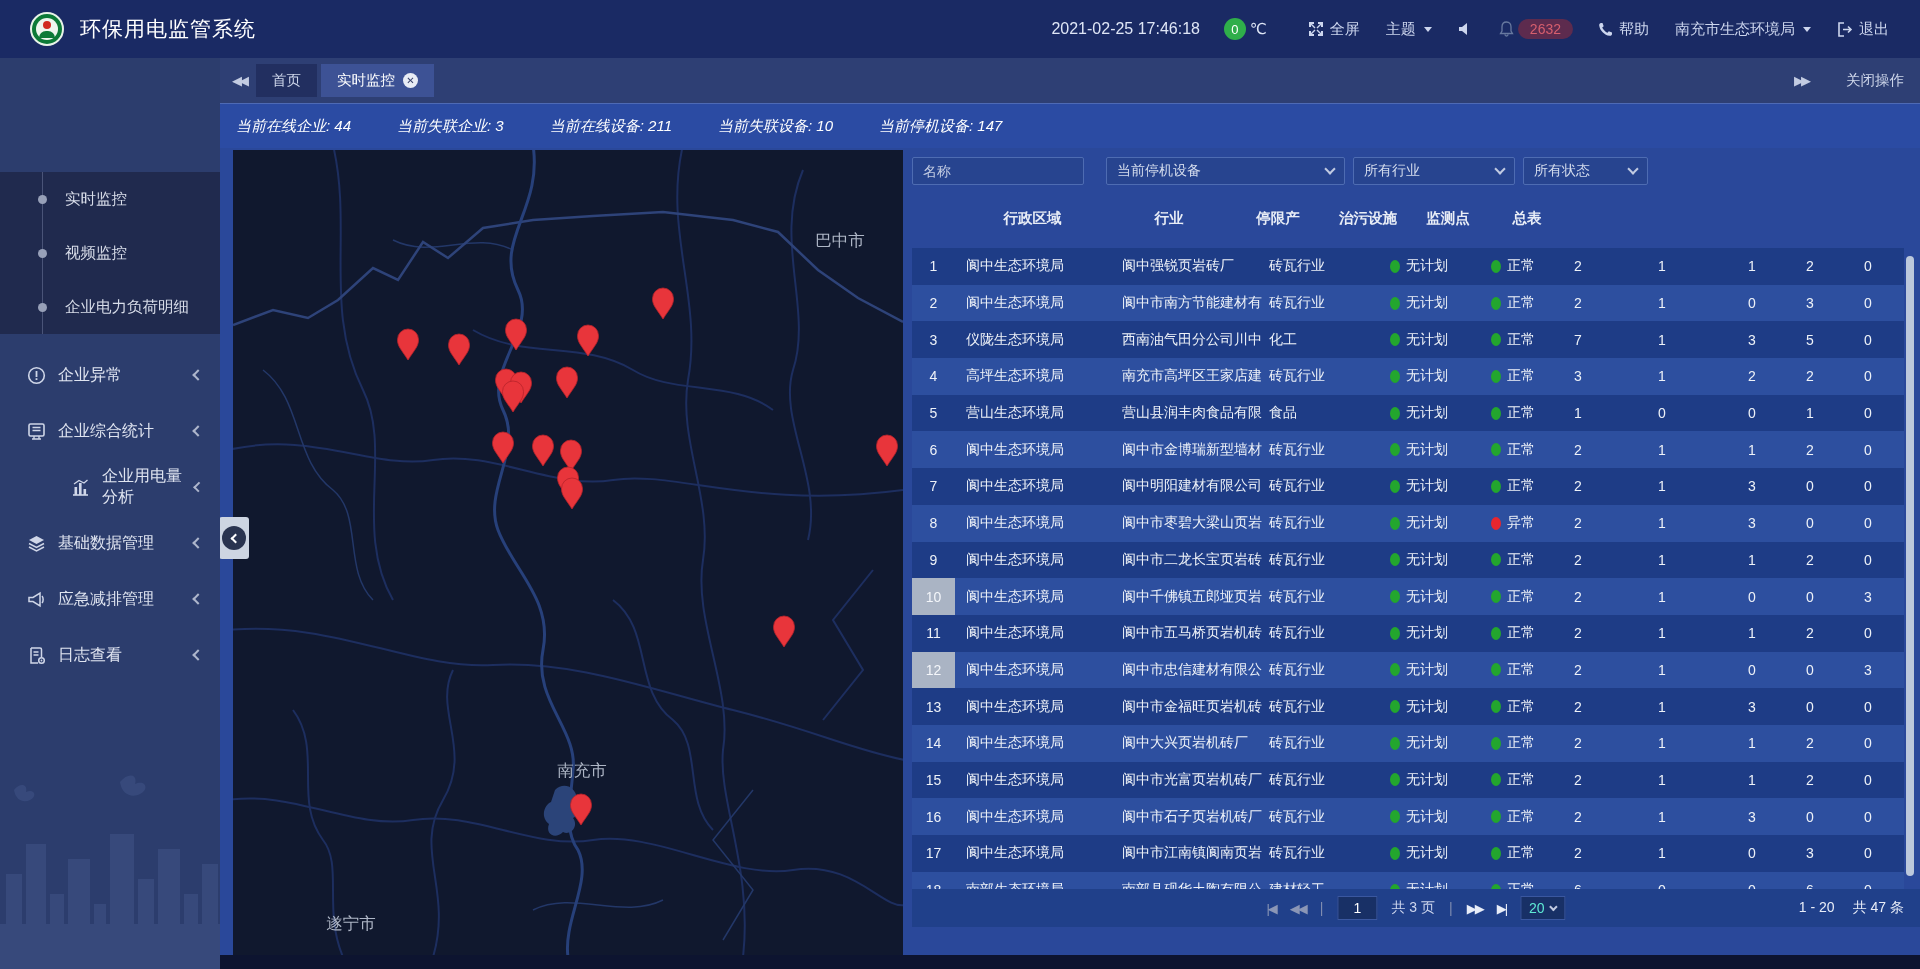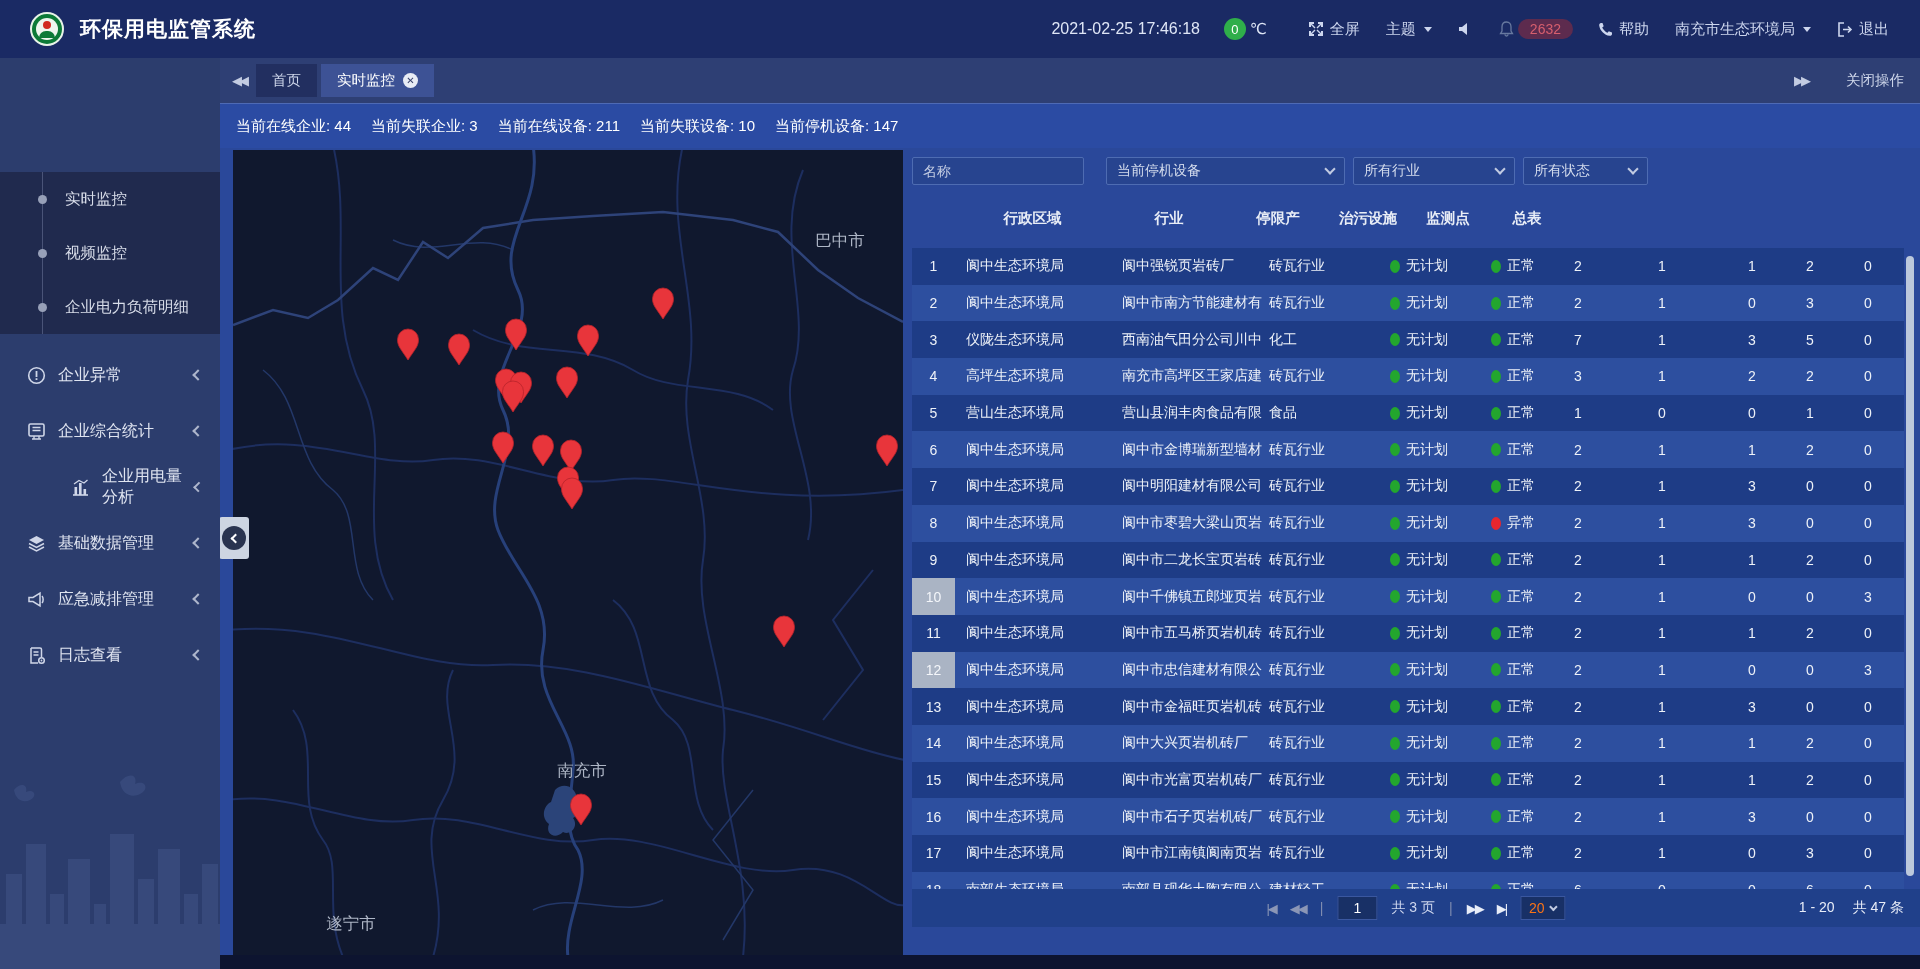--- a/index.html
+++ b/index.html
@@ -6,21 +6,21 @@
   html,body { width:1920px; height:969px; overflow:hidden; }
   body { font-family:"Liberation Sans","DejaVu Sans",sans-serif; background:#0e1736; position:relative; }
   .page { position:absolute; inset:0; }
 
   
   .app-header { position:absolute; left:0; top:0; width:1920px; height:58px; background:#1a2a64; display:flex; align-items:center; z-index:30; }
   .logo { width:34px; height:34px; border-radius:50%; background:#0c7a37; margin-left:30px; position:relative; flex:none; border:2px solid #e8f3e8; }
   .logo .inner { position:absolute; left:4px; top:4px; right:4px; bottom:4px; border-radius:50%; background:#eef6ee; }
   .logo .sun { position:absolute; left:11px; top:7px; width:8px; height:8px; border-radius:50%; background:#d12a1f; }
   .logo .hill { position:absolute; left:7px; bottom:6px; width:16px; height:7px; border-radius:8px 8px 0 0; background:#0c7a37; }
-  .app-title { color:#ffffff; font-size:21px; font-weight:bold; margin-left:16px; letter-spacing:1px; }
+  .app-title { color:#ffffff; font-size:21px; font-weight:normal; margin-left:16px; letter-spacing:1px; }
   .header-right { margin-left:auto; display:flex; align-items:center; color:#cdd6ee; font-size:15px; margin-right:18px; }
   .h-time { font-size:16px; color:#dfe6f6; }
   .temp-badge { width:22px; height:22px; border-radius:50%; background:#2fae4a; color:#fff; font-size:13px; display:flex; align-items:center; justify-content:center; margin:0 4px 0 24px; }
   .temp-unit { font-size:15px; color:#dfe6f6; margin-right:28px; }
   .hbtn { display:flex; align-items:center; gap:6px; margin:0 13px; cursor:pointer; white-space:nowrap; }
   .caret-down { width:0; height:0; border-left:4px solid transparent; border-right:4px solid transparent; border-top:5px solid #cdd6ee; display:inline-block; margin-left:2px; }
   .bell-wrap { display:flex; align-items:center; margin:0 12px; }
   .badge-pill { background:#5d2b4e; color:#d75f6e; border-radius:10px; padding:2px 12px; font-size:14px; margin-left:4px; }
   svg.hicon { display:block; }
 
@@ -41,21 +41,21 @@
   
   .tabbar { position:absolute; left:220px; top:58px; width:1700px; height:45px; background:#2e3f74; display:flex; align-items:center; z-index:10; }
   .tab-nav { color:#c3cce2; font-size:13px; letter-spacing:-3px; padding:0 10px 0 12px; cursor:pointer; }
   .tab { height:33px; display:flex; align-items:center; padding:0 16px; font-size:14.5px; color:#ced6ea; margin-right:4px; cursor:pointer; }
   .tab.inactive { background:#222f60; }
   .tab.active { background:#3d5295; color:#fff; }
   .tab-close { width:15px; height:15px; border-radius:50%; background:#e8ecf5; color:#36406a; font-size:10px; line-height:15px; text-align:center; margin-left:8px; font-weight:bold; cursor:pointer; }
   .tabbar-right { margin-left:auto; display:flex; align-items:center; color:#ced6ea; font-size:14.5px; margin-right:16px; gap:28px; }
 
   
-  .statsbar { position:absolute; left:220px; top:103px; width:1700px; height:45px; background:#2b4ba3; border-top:1px solid #4e6ab5; display:flex; align-items:center; padding-left:16px; gap:20px; z-index:9; }
+  .statsbar { position:absolute; left:220px; top:103px; width:1700px; height:45px; background:#2b4ba3; border-top:1px solid #4e6ab5; display:flex; align-items:center; padding-left:16px; gap:46px; z-index:9;font-style:italic; }
   .stat { color:#ffffff; font-size:15px; white-space:nowrap; }
 
   
   .content { position:absolute; left:220px; top:148px; width:1700px; height:807px; background:#2a489a; }
   .bottom-band { position:absolute; left:0; top:955px; width:1920px; height:14px; background:#0d1430; }
 
   
   .map-panel { position:absolute; left:13px; top:2px; width:670px; height:805px; background:#14b8a6; overflow:hidden; }
   .map-collapse { position:absolute; left:-1px; top:369px; width:30px; height:42px; background:#cdd5e2; border-radius:3px; display:flex; align-items:center; justify-content:center; cursor:pointer; z-index:5; }
   .map-collapse .circ { width:24px; height:24px; border-radius:50%; background:#2a3450; display:flex; align-items:center; justify-content:center; }
@@ -87,21 +87,21 @@
   .sdot { width:10px; height:13px; border-radius:50%; margin-right:6px; flex:none; }
   .scrollbar { position:absolute; left:994px; top:108px; width:8px; height:620px; border-radius:4px; background:#bcc8dc; }
 
   .pagination { position:absolute; left:0; top:741px; width:1008px; height:38px; background:#20408a; display:flex; align-items:center; color:#cdd6ee; font-size:14px; }
   .pg-center { position:absolute; left:50%; transform:translateX(-50%); display:flex; align-items:center; gap:14px; }
   .pg-ico { letter-spacing:-2px; font-size:13px; cursor:pointer; }
   .pg-ico.disabled { color:#8a96b6; }
   .pg-ico.enabled { color:#e8edf8; }
   .pg-divider { color:#7f8cb0; }
   .pg-input { width:40px; height:24px; background:#183066; border:1px solid #3a57a0; color:#fff; text-align:center; font-size:14px; }
-  .pg-size { height:24px; background:#183066; border:1px solid #3a57a0; color:#f97316; display:flex; align-items:center; padding:0 8px; gap:6px; cursor:pointer; }
+  .pg-size { height:24px; background:#183066; border:1px solid #3a57a0; color:#5eead4; display:flex; align-items:center; padding:0 8px; gap:6px; cursor:pointer; }
   .pg-size .sel-caret { width:6px; height:6px; border-left:2px solid #c2cbe2; border-bottom:2px solid #c2cbe2; transform:rotate(-45deg); margin-top:-3px; }
   .pg-right { margin-left:auto; margin-right:16px; color:#e8edf8; display:flex; gap:18px; }
 </style>
 </head>
 <body>
 
 <div class="page">
 
   <header class="app-header">
     <div class="logo">

